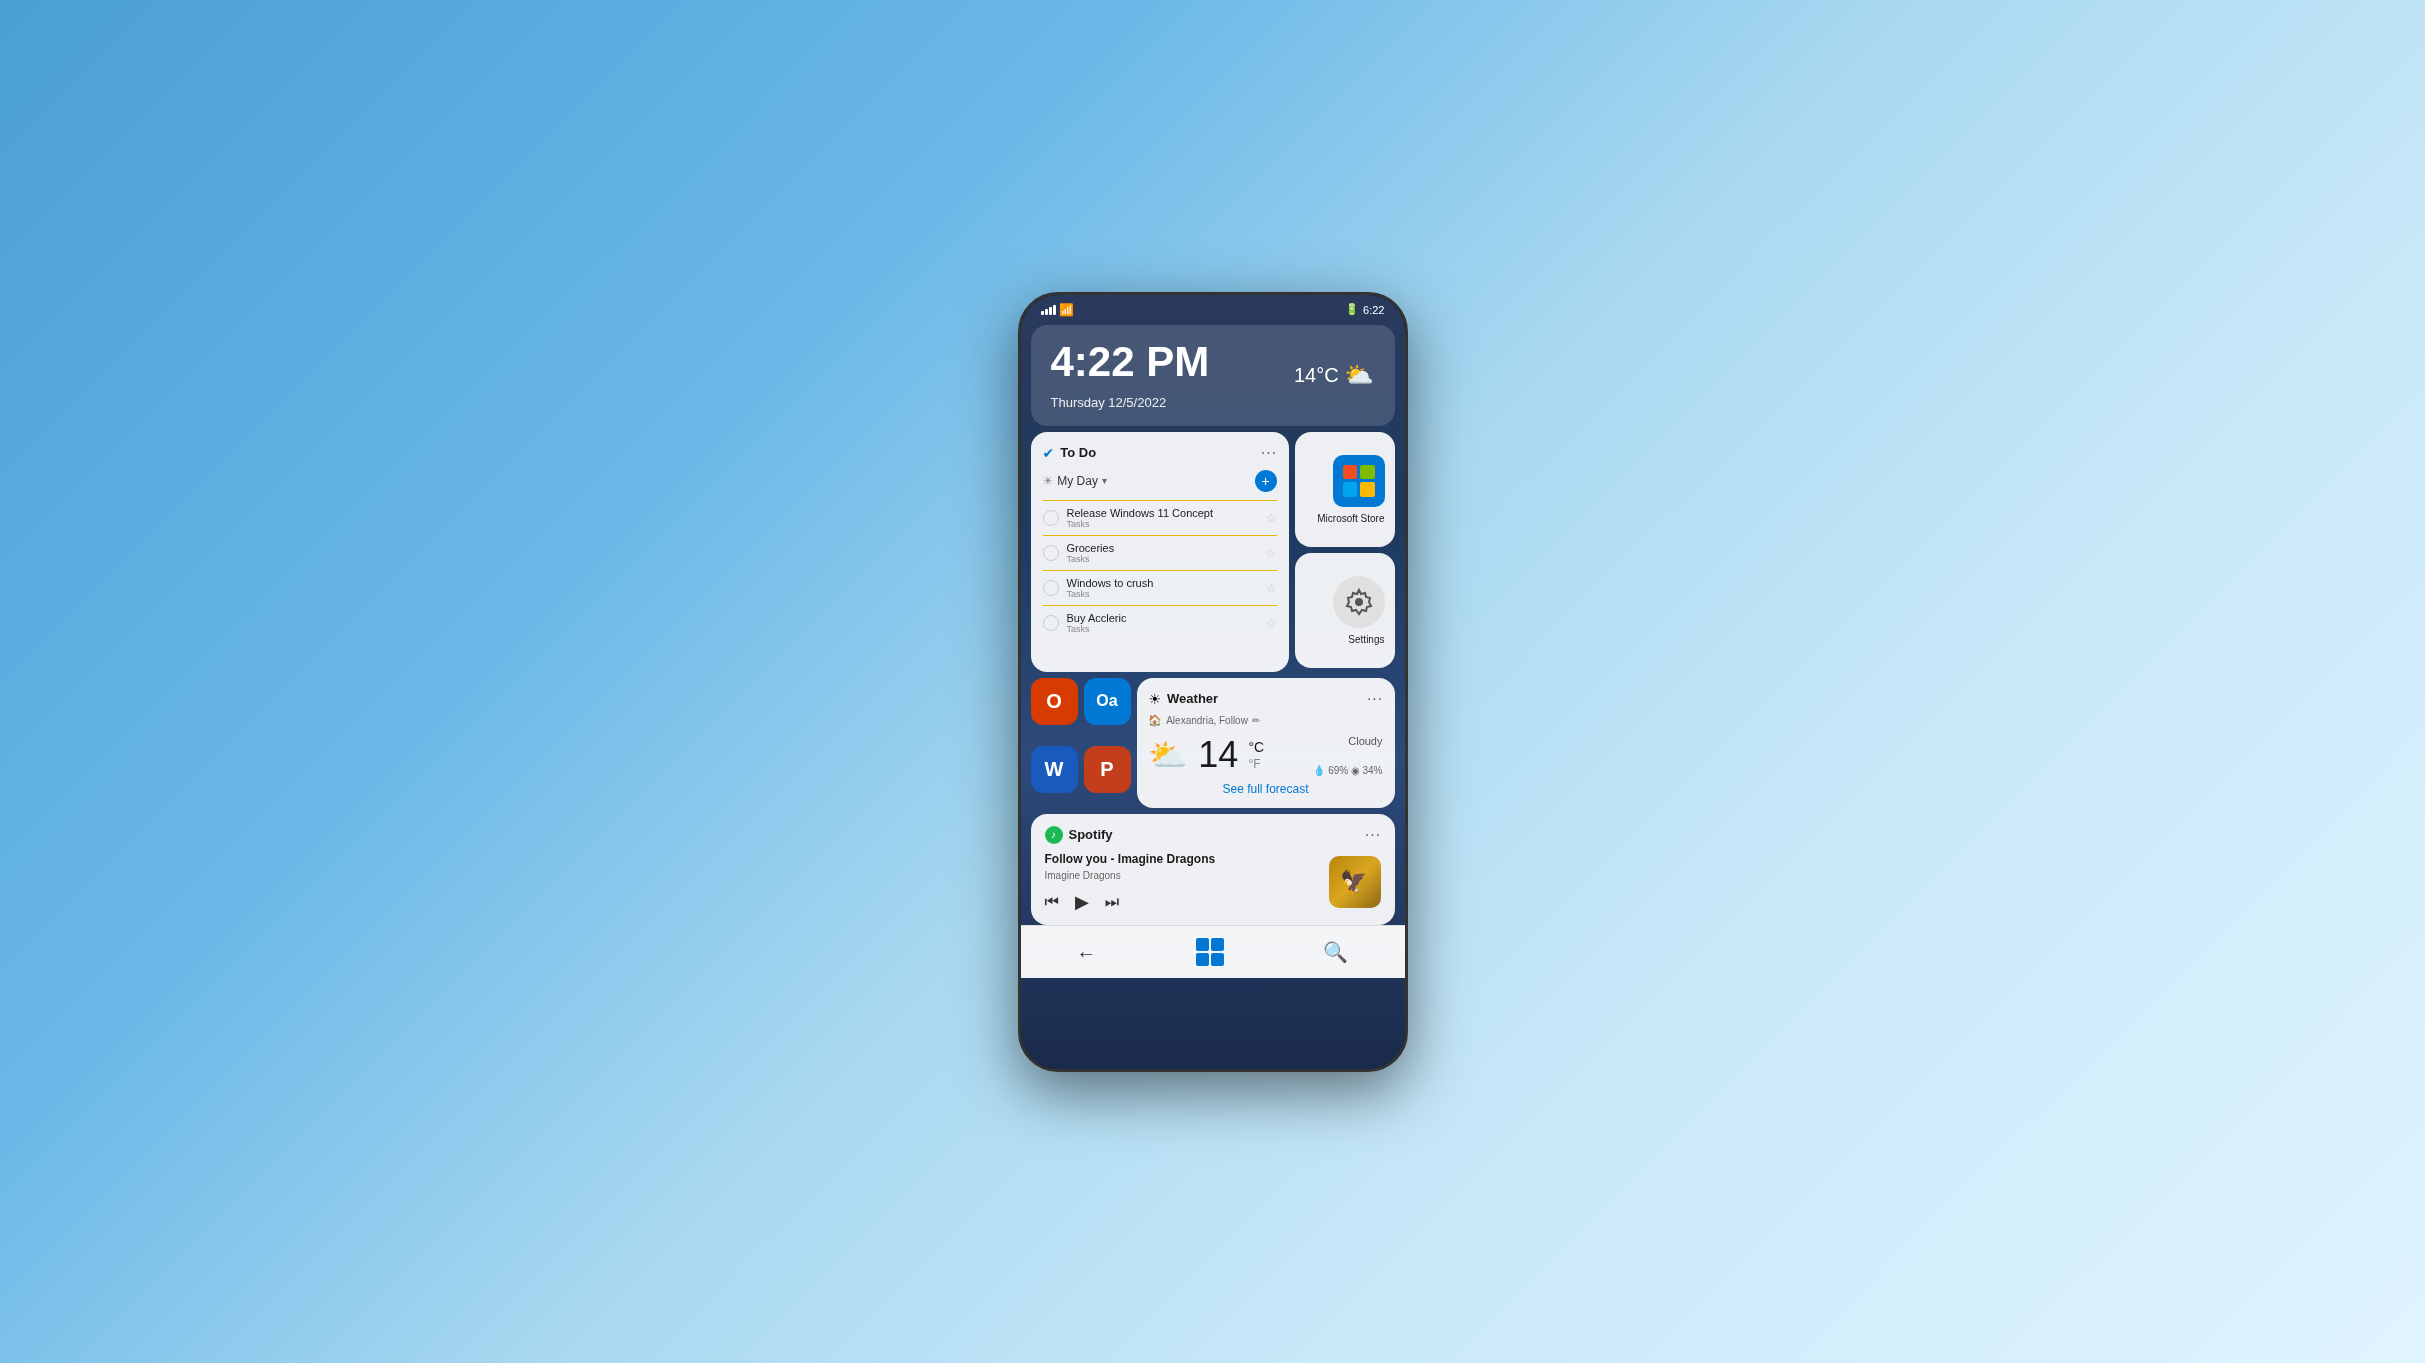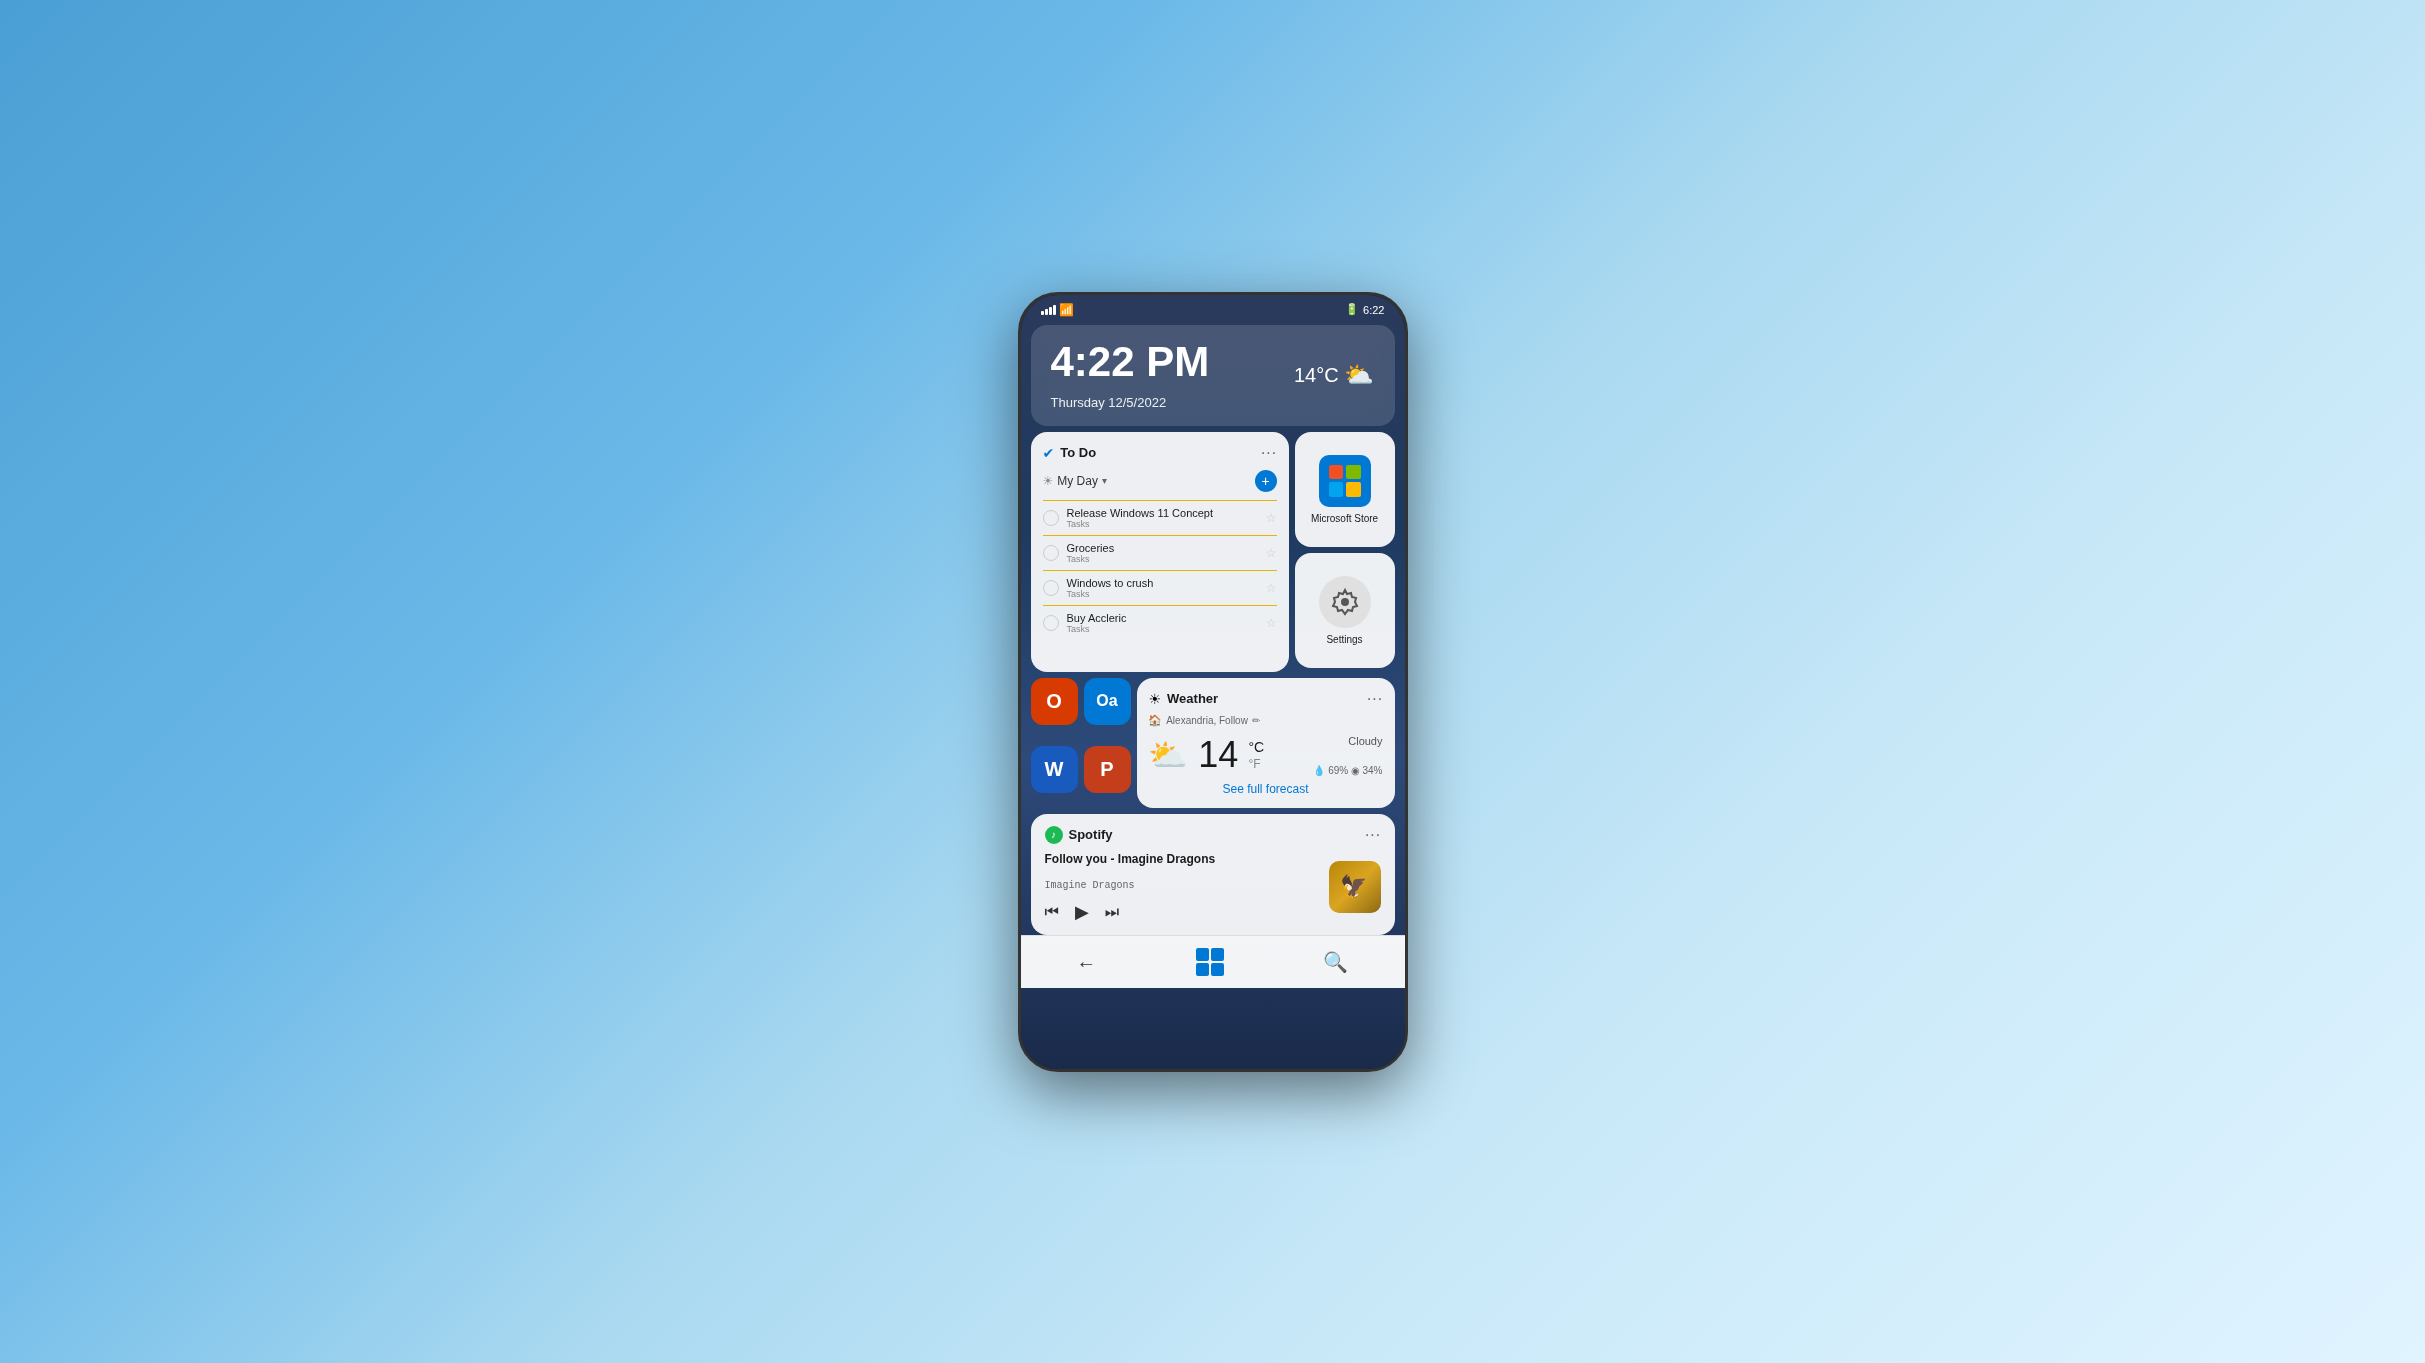--- a/index.html
+++ b/index.html
@@ -141,21 +141,21 @@
       flex-direction: column;
       gap: 6px;
       width: 100px;
     }
     .app-widget {
       background: rgba(255,255,255,0.92);
       border-radius: 16px;
       padding: 10px;
       display: flex;
       flex-direction: column;
-      align-items: center;
+      align-items: flex-end;
       justify-content: center;
       height: 115px;
       cursor: pointer;
     }
     .microsoft-store-icon {
       width: 52px; height: 52px;
       background: #0078d4;
       border-radius: 10px;
       display: flex; align-items: center; justify-content: center;
       margin-bottom: 6px;
@@ -248,21 +248,21 @@
       background: #1db954;
       border-radius: 50%;
       display: flex; align-items: center; justify-content: center;
     }
     .spotify-logo { font-size: 10px; color: white; }
     .spotify-title { font-size: 13px; font-weight: 600; color: #1a1a1a; }
     .spotify-more { font-size: 16px; color: #666; cursor: pointer; }
     .spotify-content { display: flex; align-items: center; gap: 12px; }
     .spotify-info { flex: 1; }
     .spotify-song { font-size: 12px; font-weight: 600; color: #1a1a1a; }
-    .spotify-artist { font-size: 10px; color: #666; margin-top: 14px; font-family: Liberation Mono, monospace; }
+    .spotify-artist { font-size: 10px; color: #666; margin-top: 4px; }
     .spotify-controls { display: flex; align-items: center; gap: 16px; margin-top: 10px; }
     .spotify-btn { font-size: 16px; color: #333; cursor: pointer; }
     .spotify-play { font-size: 18px; }
     .spotify-album {
       width: 52px; height: 52px;
       background: linear-gradient(135deg, #b8860b, #daa520, #8b6914);
       border-radius: 10px;
       display: flex; align-items: center; justify-content: center;
       font-size: 22px;
     }

